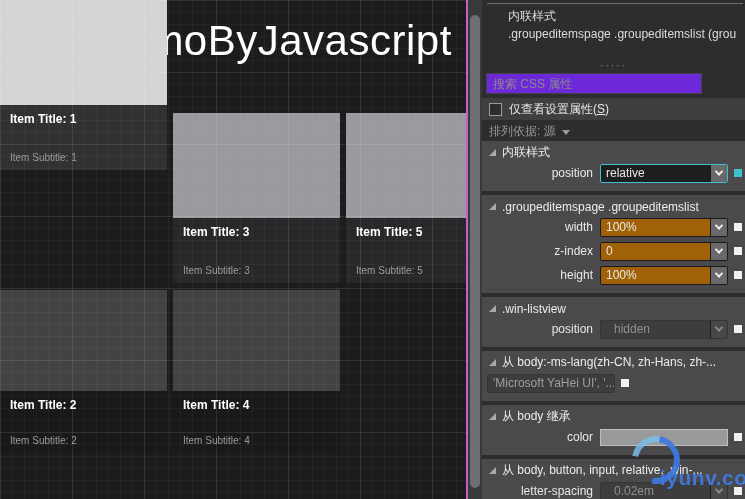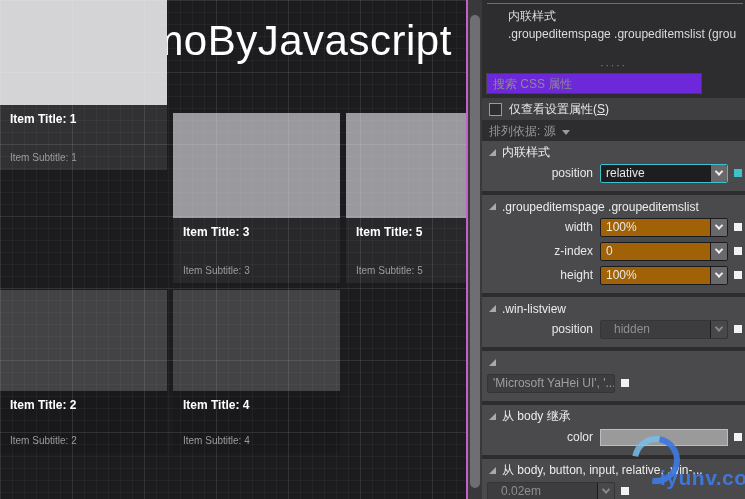--- a/index.html
+++ b/index.html
@@ -238,20 +238,21 @@
                 </span>
           </div>
             </div>
           <span class="marker"></span>
         </div>
       </div>
 
       <div class="section">
         <div class="sec-header">
           <span class="expander"></span>
+          <span>从 body:-ms-lang(zh-CN, zh-Hans, zh-...</span>
         </div>
         <div class="prop-row">
           <div class="control">
               <div class="textval">
             <span>'Microsoft YaHei UI', '...</span>
           </div>
             </div>
           <span class="marker"></span>
         </div>
       </div>
@@ -269,20 +270,21 @@
           <span class="marker"></span>
         </div>
       </div>
 
       <div class="section">
         <div class="sec-header">
           <span class="expander"></span>
           <span>从 body, button, input, relative, .win-...</span>
         </div>
         <div class="prop-row">
+          <span class="prop-label">letter-spacing</span>
           <div class="control">
               <div class="combo disabled">
             <span class="val">0.02em</span>
             <span class="btn">
                   <span class="chev"></span>
                 </span>
           </div>
             </div>
           <span class="marker"></span>
         </div>

